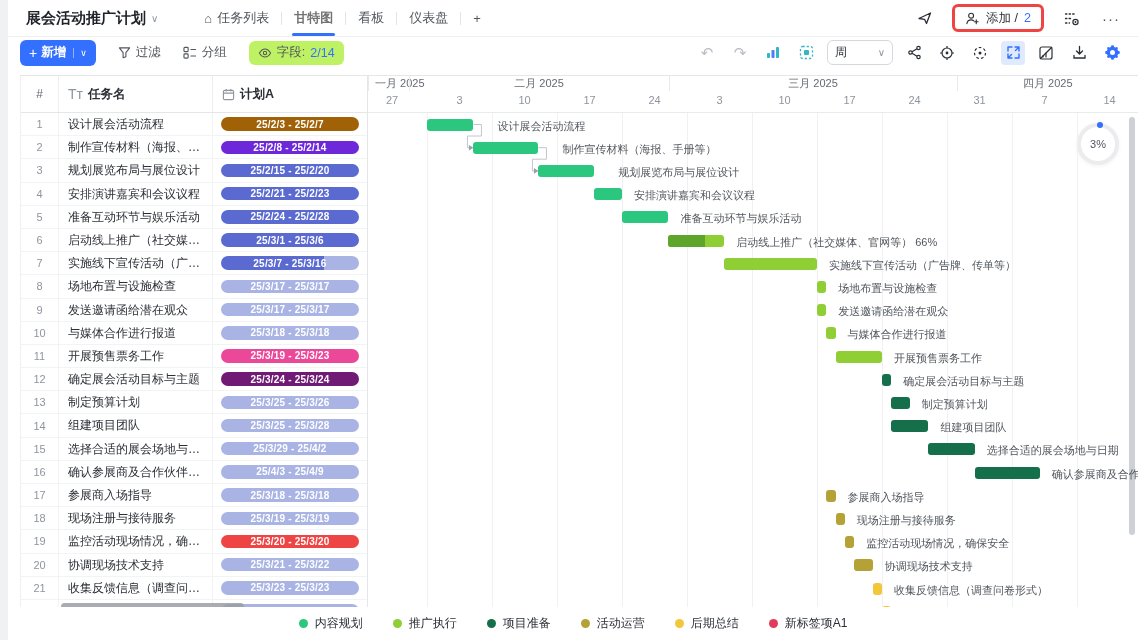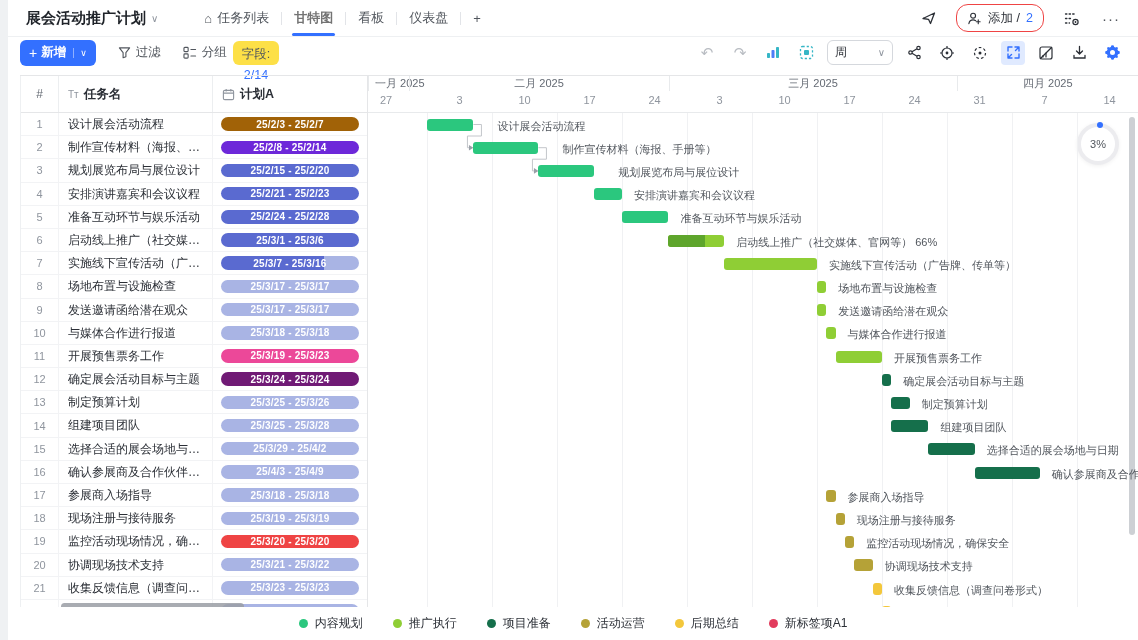--- a/index.html
+++ b/index.html
@@ -13,47 +13,47 @@
   .doc-title { font-size:15px; font-weight:bold; color:#1f2329; }
   .caret { font-size:10px; color:#8f959e; margin-left:5px; }
   .tabs { display:flex; align-items:center; height:100%; margin-left:34px; }
   .tab { display:flex; align-items:center; height:100%; padding:0 12px; font-size:13px; color:#51565d; cursor:pointer; position:relative; }
   .tab .t-ico { margin-right:5px; color:#51565d; font-size:13px; }
   .tab.active { color:#737373; font-weight:bold; }
   .tab.active::after { content:""; position:absolute; left:10px; right:10px; bottom:0; height:3px; border-radius:2px; background:#3370ff; }
   .tab-sep { width:1px; height:13px; background:#e2e4e8; }
   .topbar-right { margin-left:auto; display:flex; align-items:center; gap:14px; }
   .icon-btn { display:flex; align-items:center; justify-content:center; width:26px; height:26px; border-radius:5px; cursor:pointer; color:#2b2f36; }
-  .add-member { display:flex; align-items:center; gap:6px; border:1px solid #ef4444; border-radius:12px; height:28px; padding:0 10px; font-size:12.5px; color:#2b2f36; cursor:pointer; }
+  .add-member { display:flex; align-items:center; gap:6px; border:3px solid #ef4444; border-radius:6px; height:28px; padding:0 10px; font-size:12.5px; color:#2b2f36; cursor:pointer; }
   .add-member .blue { color:#3370ff; }
   .dots { font-size:15px; color:#51565d; letter-spacing:1px; }
 
   
   .toolbar { position:absolute; left:8px; right:0; top:37px; height:31px; display:flex; align-items:center; padding:0 14px 0 12px; }
   .btn-new { display:flex; align-items:center; background:#3370ff; color:#fff; border-radius:6px; height:26px; padding:0 9px; font-size:12.5px; font-weight:bold; cursor:pointer; }
   .btn-new .plus { font-size:14px; margin-right:4px; font-weight:normal; }
   .btn-new .dd { margin-left:7px; padding-left:6px; border-left:1px solid rgba(255,255,255,.45); font-size:9px; font-weight:normal; }
   .tool-item { display:flex; align-items:center; gap:5px; font-size:12.5px; color:#51565d; margin-left:22px; cursor:pointer; }
-  .chip { display:flex; align-items:center; gap:5px; margin-left:6px; background:#fde047; border-radius:6px; height:24px; padding:0 9px; font-size:12.5px; color:#51565d; cursor:pointer;flex-direction:column; }
+  .chip { display:flex; align-items:center; gap:5px; margin-left:22px; background:#bef264; border-radius:6px; height:24px; padding:0 9px; font-size:12.5px; color:#51565d; cursor:pointer; }
   .chip .val { color:#3370ff; }
   .toolbar-right { margin-left:auto; display:flex; align-items:center; gap:9px; }
   .t-ic { width:24px; height:24px; display:flex; align-items:center; justify-content:center; border-radius:4px; cursor:pointer; }
   .t-ic.disabled { color:#b8bcc2; font-size:15px; }
   .t-ic.active-bg { background:#e0eaff; }
   .select-week { display:flex; align-items:center; justify-content:space-between; width:66px; height:25px; border:1px solid #d5d8dd; border-radius:6px; padding:0 7px; font-size:12px; color:#2b2f36; cursor:pointer; }
   .select-week .caret { margin:0; }
 
   
   .main { position:absolute; left:20px; top:75px; width:1118px; height:532px; border-top:1px solid #e5e6e8; }
   .grid-table { position:absolute; left:0; top:0; width:348px; height:532px; border-right:1px solid #e5e6e8; border-left:1px solid #eef0f2; overflow:hidden; }
   .gt-head { display:flex; height:37px; border-bottom:1px solid #e5e6e8; align-items:center; }
   .gt-col-num { width:38px; text-align:center; color:#646a73; font-size:12px; flex:none; }
   .gt-col-name { width:154px; padding-left:9px; flex:none; display:flex; align-items:center; gap:5px; font-size:12.5px; font-weight:bold; color:#2b2f36; }
   .gt-col-plan { flex:1; padding-left:9px; display:flex; align-items:center; gap:5px; font-size:12.5px; font-weight:bold; color:#2b2f36; }
-  .field-type { color:#8f959e; font-size:10px; font-weight:normal; }
+  .field-type { color:#8f959e; font-size:14px; font-weight:normal; }
   .gt-head .cb { border-right:1px solid #eceef0; height:100%; display:flex; align-items:center; }
   .gt-body { position:relative; }
   .t-row { display:flex; height:23.2px; border-bottom:1px solid #f2f3f5; align-items:center; cursor:pointer; }
   .t-row .num { width:38px; text-align:center; font-size:11px; color:#8f959e; flex:none; border-right:1px solid #f2f3f5; height:100%; display:flex; align-items:center; justify-content:center; }
   .t-row .name { width:154px; flex:none; padding:0 8px 0 9px; font-size:12px; color:#2b2f36; white-space:nowrap; overflow:hidden; text-overflow:ellipsis; border-right:1px solid #f2f3f5; height:100%; line-height:23.2px; }
   .t-row .plan { flex:1; display:flex; justify-content:center; }
   .pill { width:138px; height:13.5px; border-radius:7px; color:#fff; font-size:10px; font-weight:bold; display:flex; align-items:center; justify-content:center; letter-spacing:.2px; }
   .hscroll { position:absolute; left:40px; top:527px; width:183px; height:7px; border-radius:4px; background:#9a9ea5; opacity:.85; cursor:pointer; }
 
   
@@ -413,21 +413,21 @@
     </div>
 
     <div class="gantt">
       <div class="g-months" id="g-months">
           <div class="g-month" style="left: 0px; width: 40.5px;">一月 2025</div>
           <div class="g-month centered" style="left: 40.5px; width: 260px;">二月 2025</div>
           <div class="g-month centered" style="left: 300.5px; width: 288px;">三月 2025</div>
           <div class="g-month centered" style="left: 588.5px; width: 181.5px;">四月 2025</div>
         </div>
       <div class="g-weeks" id="g-weeks">
-          <div class="g-week" style="left: 18px;">27</div>
+          <div class="g-week" style="left: 24px;">27</div>
           <div class="g-week" style="left: 91.5px;">3</div>
           <div class="g-week" style="left: 156.5px;">10</div>
           <div class="g-week" style="left: 221.5px;">17</div>
           <div class="g-week" style="left: 286.5px;">24</div>
           <div class="g-week" style="left: 351.5px;">3</div>
           <div class="g-week" style="left: 416.5px;">10</div>
           <div class="g-week" style="left: 481.5px;">17</div>
           <div class="g-week" style="left: 546.5px;">24</div>
           <div class="g-week" style="left: 611.5px;">31</div>
           <div class="g-week" style="left: 676.5px;">7</div>

